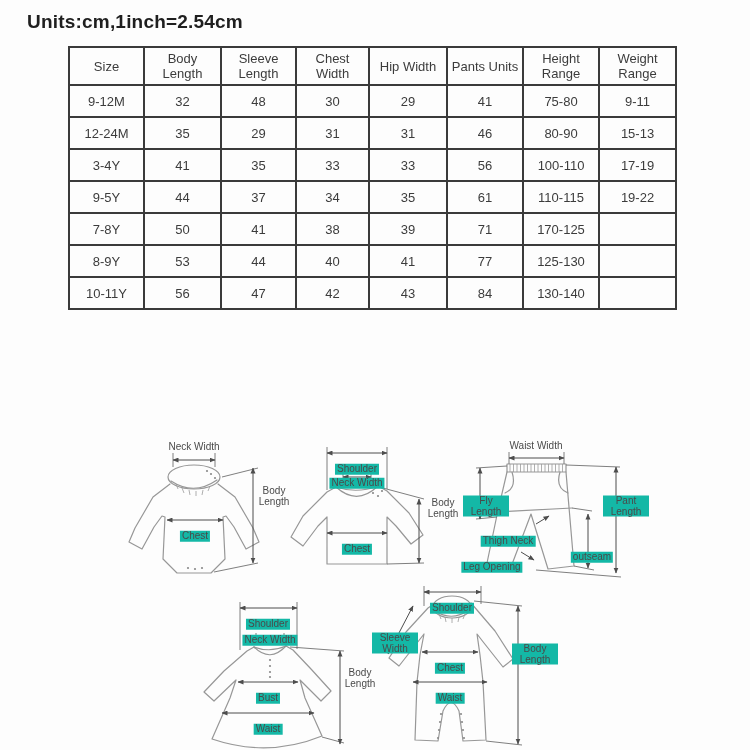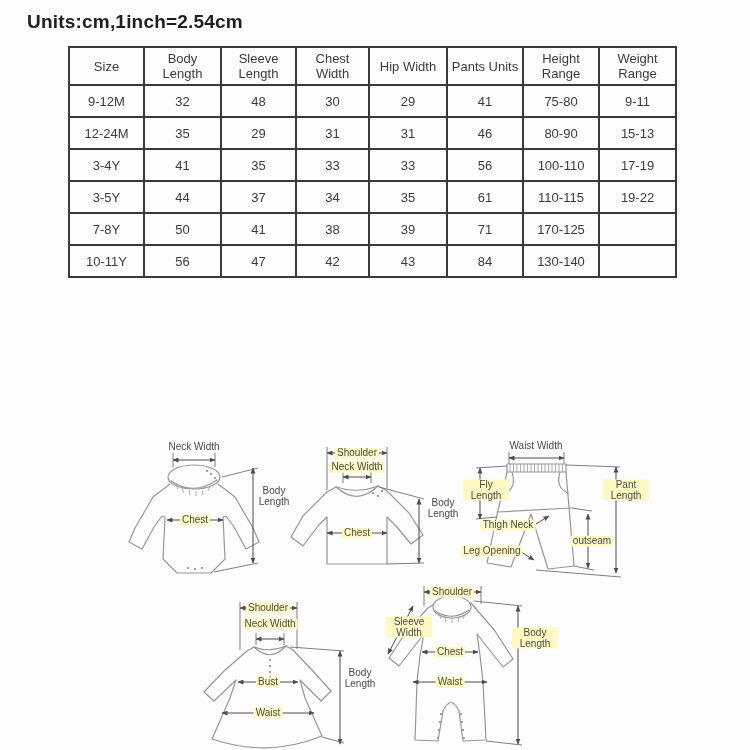--- a/index.html
+++ b/index.html
@@ -14,21 +14,21 @@
   .diagrams{position:absolute;left:0;top:420px;width:750px;height:330px;}
   .diagrams svg{position:absolute;left:0;top:0;}
   .gar{fill:none;stroke:#979797;stroke-width:1.2;stroke-linejoin:round;stroke-linecap:round;}
   .hat{fill:none;stroke:#9a9a9a;stroke-width:.8;}
   .dim{fill:none;stroke:#4d4d4d;stroke-width:1;}
   .wit{fill:none;stroke:#707070;stroke-width:.9;}
   .dot{fill:#8a8a8a;stroke:none;}
   .dlabel{position:absolute;transform:translate(-50%,-50%);font-size:10px;line-height:10.5px;
           color:#4a4a4a;text-align:center;white-space:nowrap;}
   .dlabel.wrap{white-space:normal;width:42px;}
-  .dlabel.bg{background:#fef9c3;padding:0 2px;}
+  .dlabel.bg{background:#14b8a6;padding:0 2px;margin-top:16px;}
 </style>
 </head>
 <body>
 
 <div class="title">Units:cm,1inch=2.54cm</div>
 
 <table>
   <colgroup>
     <col style="width:75px">
       <col style="width:77px">
@@ -76,37 +76,47 @@
         <td>3-4Y</td>
         <td>41</td>
         <td>35</td>
         <td>33</td>
         <td>33</td>
         <td>56</td>
         <td>100-110</td>
         <td>17-19</td>
       </tr>
       <tr>
-        <td>3-5Y</td>
+        <td>9-5Y</td>
         <td>44</td>
         <td>37</td>
         <td>34</td>
         <td>35</td>
         <td>61</td>
         <td>110-115</td>
         <td>19-22</td>
       </tr>
       <tr>
         <td>7-8Y</td>
         <td>50</td>
         <td>41</td>
         <td>38</td>
         <td>39</td>
         <td>71</td>
         <td>170-125</td>
+        <td></td>
+      </tr>
+      <tr>
+        <td>8-9Y</td>
+        <td>53</td>
+        <td>44</td>
+        <td>40</td>
+        <td>41</td>
+        <td>77</td>
+        <td>125-130</td>
         <td></td>
       </tr>
       <tr>
         <td>10-11Y</td>
         <td>56</td>
         <td>47</td>
         <td>42</td>
         <td>43</td>
         <td>84</td>
         <td>130-140</td>
@@ -226,17 +236,17 @@
   <div class="dlabel bg" style="left:592px;top:121px">outseam</div>
   <div class="dlabel wrap bg" style="left:626px;top:70px">Pant Length</div>
 
   <div class="dlabel bg" style="left:268px;top:188px">Shoulder</div>
   <div class="dlabel bg" style="left:270px;top:204px">Neck Width</div>
   <div class="dlabel bg" style="left:268px;top:262px">Bust</div>
   <div class="dlabel bg" style="left:268px;top:293px">Waist</div>
   <div class="dlabel wrap" style="left:360px;top:258px">Body Length</div>
 
   <div class="dlabel bg" style="left:452px;top:172px">Shoulder</div>
-  <div class="dlabel wrap bg" style="left:409px;top:207px">Sleeve Width</div>
+  <div class="dlabel wrap bg" style="left:395px;top:207px">Sleeve Width</div>
   <div class="dlabel bg" style="left:450px;top:232px">Chest</div>
   <div class="dlabel bg" style="left:450px;top:262px">Waist</div>
   <div class="dlabel wrap bg" style="left:535px;top:218px">Body Length</div>
 </div>
 
 </body></html>

